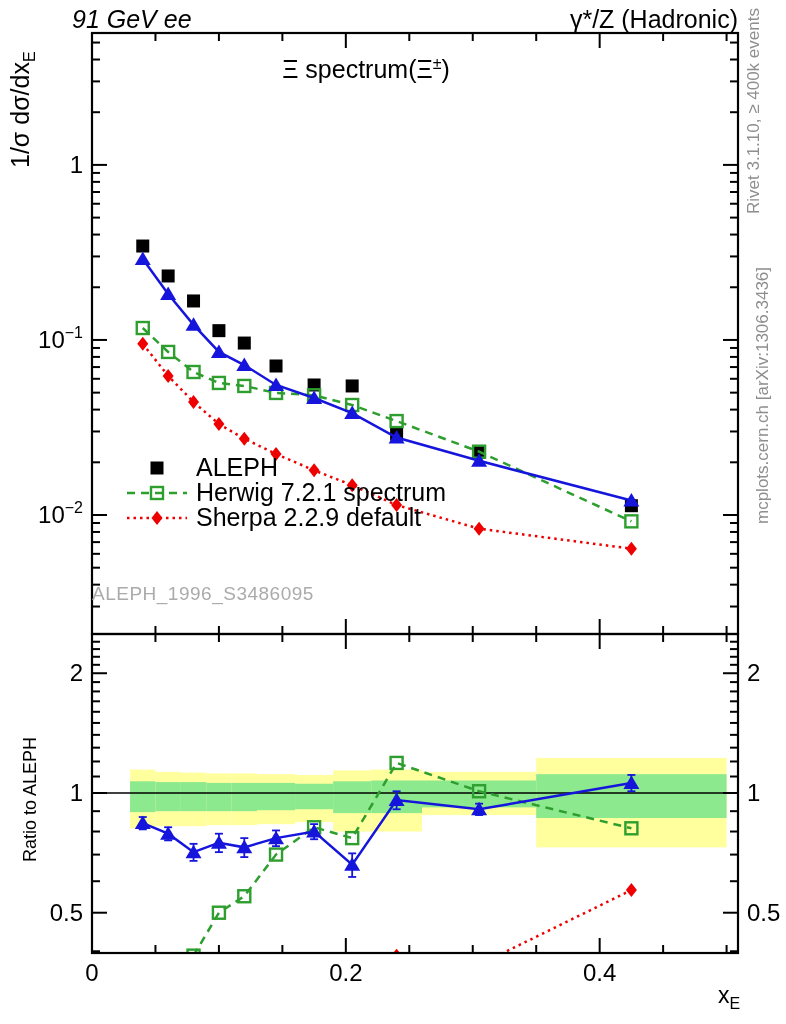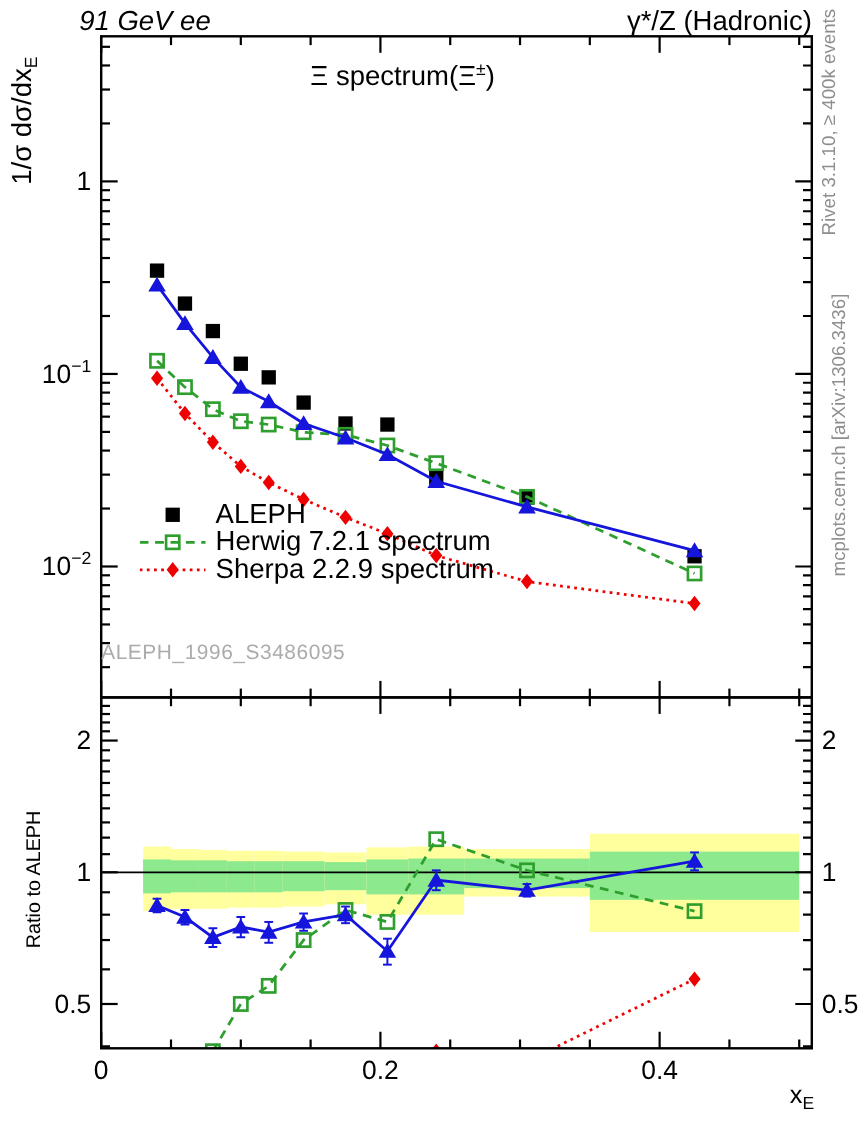--- a/index.html
+++ b/index.html
@@ -387,17 +387,17 @@
           <line x1="0" y1="10" x2="60" y2="10" stroke="#2e9e2e" stroke-width="2.5" stroke-dasharray="8,6"></line>
           <rect x="24" y="4" width="12" height="12" fill="none" stroke="#2e9e2e" stroke-width="2.4"></rect>
         </svg>
         <span class="llabel">Herwig 7.2.1 spectrum</span>
       </div>
       <div class="lrow">
         <svg class="lsample" width="60" height="20">
           <line x1="0" y1="10" x2="60" y2="10" stroke="#ee0000" stroke-width="2.5" stroke-dasharray="2.5,4"></line>
           <polygon points="30,3 35.5,10 30,17 24.5,10" fill="#ee0000"></polygon>
         </svg>
-        <span class="llabel">Sherpa 2.2.9 spectrum</span>
+        <span class="llabel">Sherpa 2.2.9 default</span>
       </div>
     </div>
 
 </div>
 
 </body></html>

